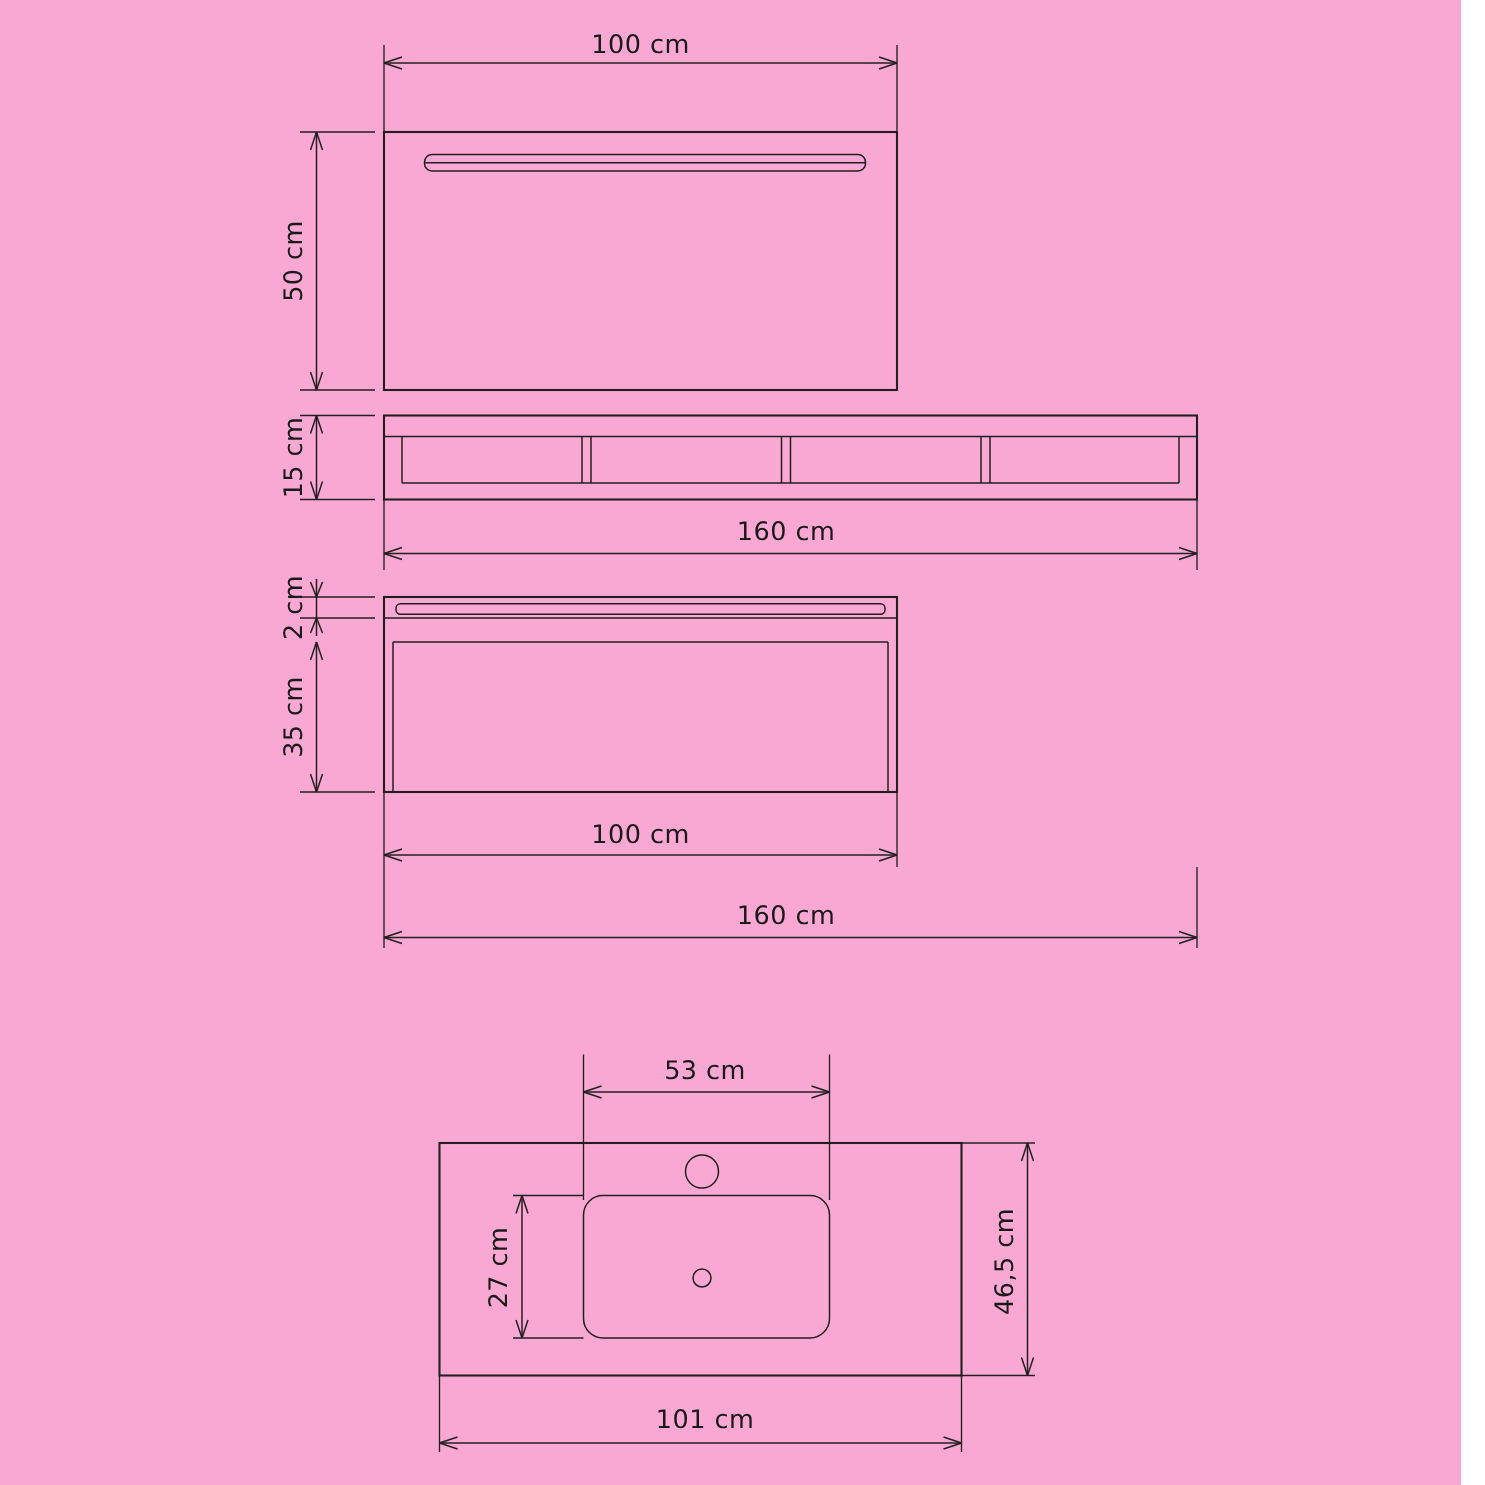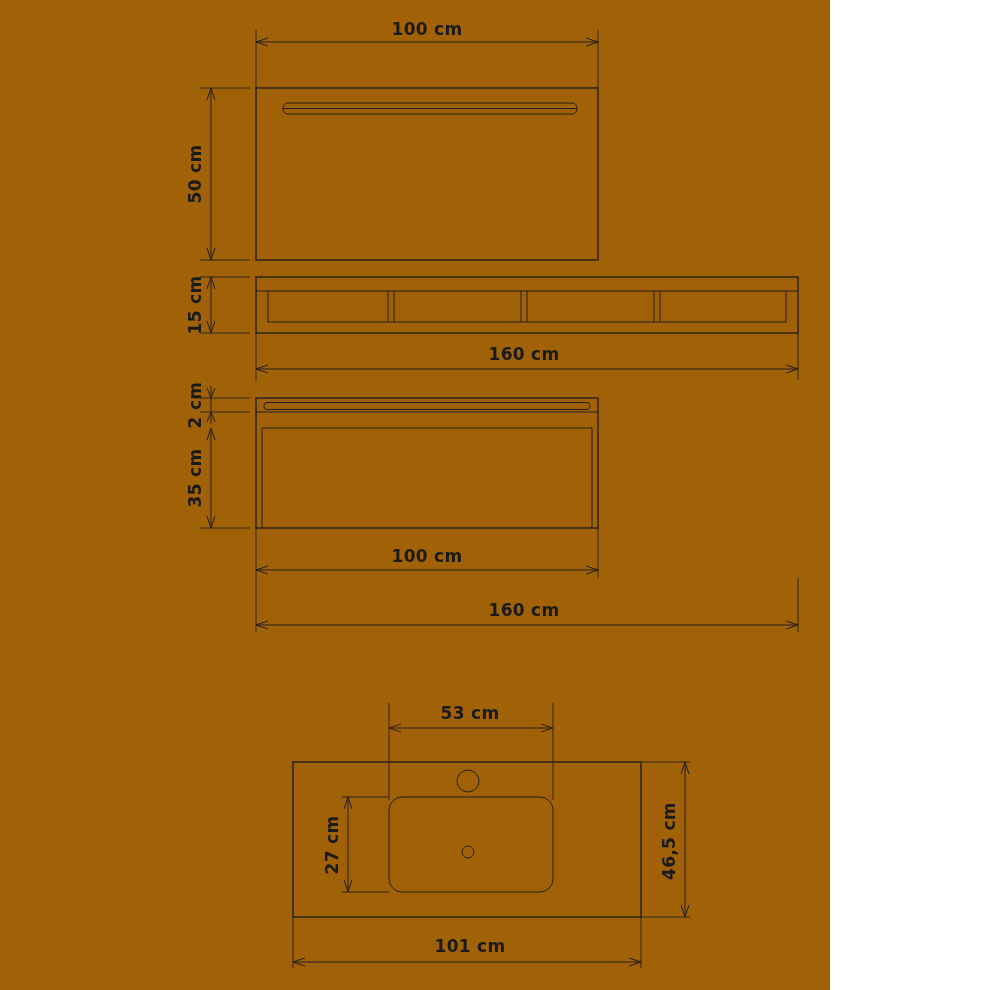--- a/index.html
+++ b/index.html
@@ -5,25 +5,24 @@
   html, body {
     margin: 0;
     padding: 0;
     background: #ffffff;
   }
   body {
     font-family: "DejaVu Sans", "Liberation Sans", sans-serif;
   }
   #stage {
     position: relative;
-    width: 830px;
+    width: 974px;
     height: 990px;
-    background: #a16207;
+    background: #f9a8d4;
     overflow: hidden;
-    font-weight: bold;
   }
   #stage svg {
     position: absolute;
     top: 0;
     left: 0;
     width: 990px;
     height: 990px;
   }
   .dimtext {
     font-family: "DejaVu Sans", "Liberation Sans", sans-serif;

